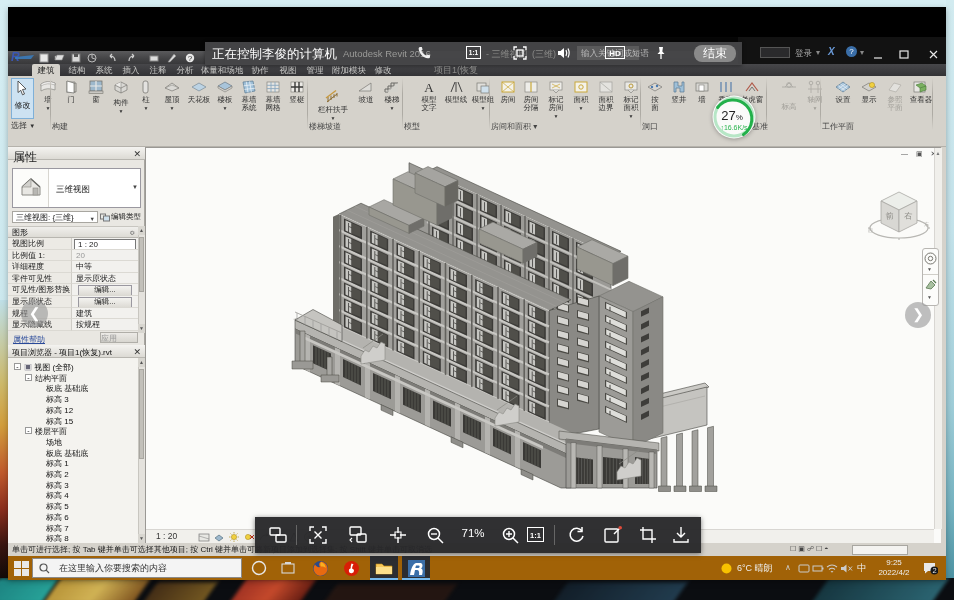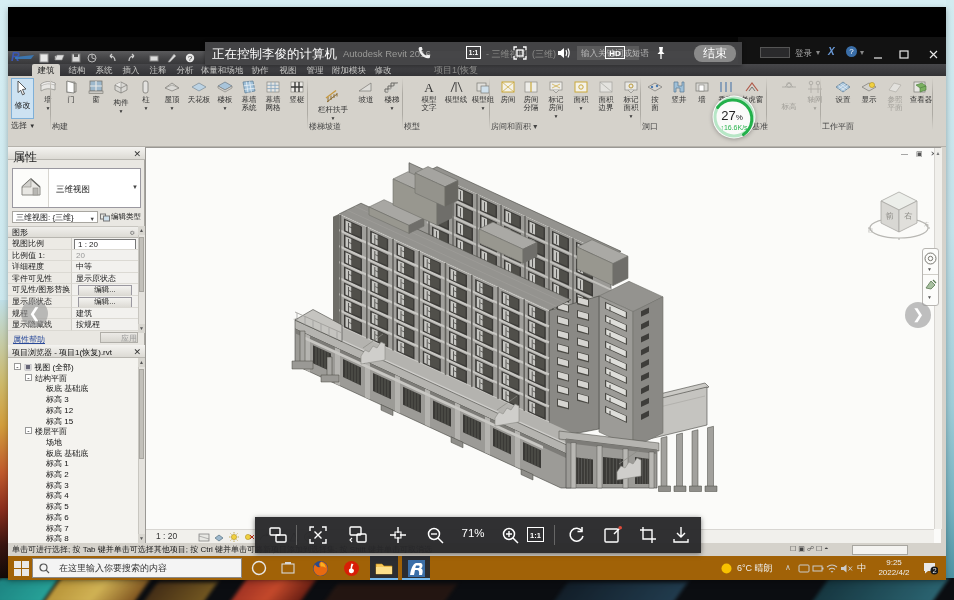--- a/index.html
+++ b/index.html
@@ -405,21 +405,21 @@
         </div>
         <div class="abs cl" style="left:0;top:160.59999999999997px;width:64px;height:11.6px;line-height:11.6px">规程</div>
         <div class="abs cv" style="left:64px;top:160.59999999999997px;width:66px;height:11.6px;line-height:11.6px">建筑</div>
         <div class="abs cl" style="left:0;top:172.19999999999996px;width:64px;height:11.6px;line-height:11.6px">显示隐藏线</div>
         <div class="abs cv" style="left:64px;top:172.19999999999996px;width:66px;height:11.6px;line-height:11.6px">按规程</div>
         <div class="abs" style="left:130px;top:79px;width:7px;height:107px;background:#e4e2dd;border-left:1px solid #c8c6c0"></div>
         <div class="abs" style="left:130px;top:79px;width:7px;height:9px;background:#d8d6d0;font-size:5px;text-align:center;line-height:9px;color:#555">▲</div>
         <div class="abs" style="left:130px;top:177px;width:7px;height:9px;background:#d8d6d0;font-size:5px;text-align:center;line-height:9px;color:#555">▼</div>
         <div class="abs" style="left:131px;top:90px;width:5px;height:55px;background:#c2c0ba;border:1px solid #a8a6a0"></div>
         <div class="abs" style="left:5px;top:187px;font-size:8px;color:#2a4a9a;text-decoration:underline">属性帮助</div>
-        <div class="abs" style="left:92px;top:185px;width:38px;height:11px;background:linear-gradient(180deg,#eceae6,#d8d6d0);border:1px solid #b0aea8;color:#999;font-size:8px;text-align:right;line-height:11px">应用</div>
+        <div class="abs" style="left:92px;top:185px;width:38px;height:11px;background:linear-gradient(180deg,#eceae6,#d8d6d0);border:1px solid #b0aea8;color:#999;font-size:8px;text-align:left;line-height:11px">应用</div>
       </div>
       <div class="brow">
         <div class="phead" style="width:137px">
           <span style="position:absolute;left:4px;top:2px;font-size:8px">项目浏览器 - 项目1(恢复).rvt</span>
           <span style="position:absolute;right:4px;top:2px;font-size:9px;color:#333">✕</span>
         </div>
         <div class="trow" style="left:6px;top:18px;"><span style="display:inline-block;width:7px;height:7px;border:1px solid #999;background:#fff;font-size:7px;line-height:5px;text-align:center;vertical-align:1px;margin-right:3px">-</span><span style="color:#667">▣</span> 视图 (全部)</div>
         <div class="trow" style="left:17px;top:28.7px;"><span style="display:inline-block;width:7px;height:7px;border:1px solid #999;background:#fff;font-size:7px;line-height:5px;text-align:center;vertical-align:1px;margin-right:3px">-</span>结构平面</div>
         <div class="trow" style="left:28px;top:39.4px;"><span style="display:inline-block;width:10px"></span>板底 基础底</div>
         <div class="trow" style="left:28px;top:50.099999999999994px;"><span style="display:inline-block;width:10px"></span>标高 3</div>

